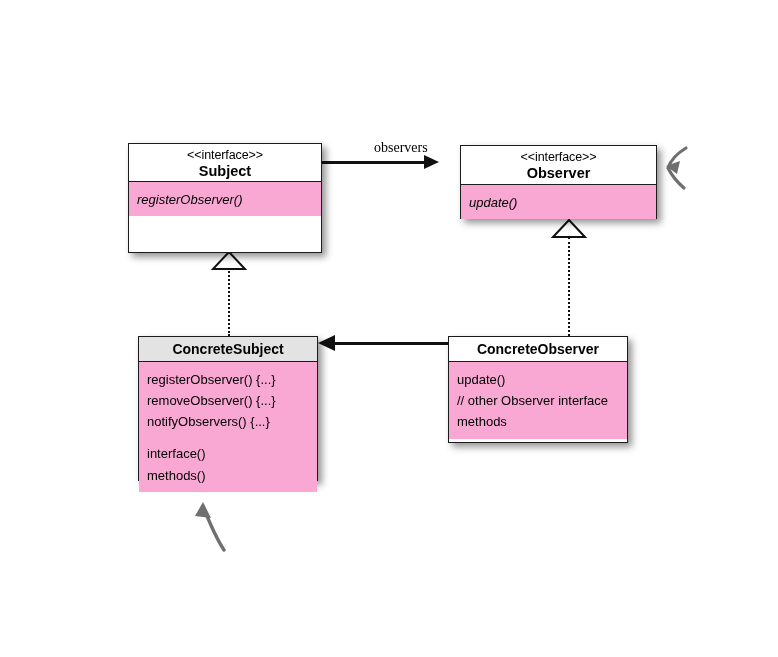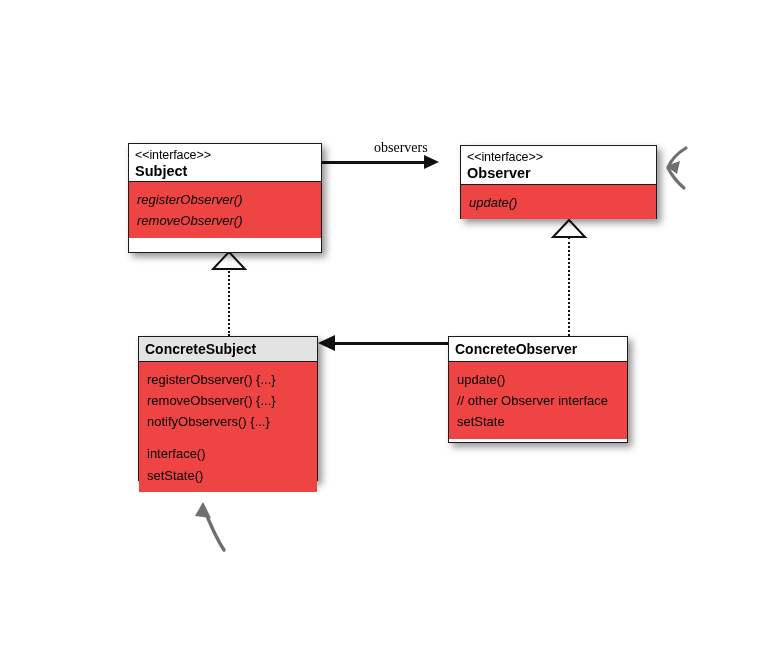--- a/index.html
+++ b/index.html
@@ -21,21 +21,21 @@
     position: absolute;
     background: #ffffff;
     border: 1.5px solid #1b1b1b;
     box-sizing: border-box;
     box-shadow: 4px 4px 7px rgba(0,0,0,0.42);
     z-index: 5;
   }
   .uml-header {
     box-sizing: border-box;
     border-bottom: 1.5px solid #1b1b1b;
-    text-align: left;
+    text-align: center;
     padding: 4px 6px 5px 6px;
     line-height: 1.16;
     color: #000000;
   }
   .uml-header.gray { background: #e3e3e3; }
   .uml-header.white { background: #ffffff; }
 
   .stereotype {
     display: block;
     font-size: 12.5px;
@@ -46,21 +46,21 @@
   .cls-name {
     display: block;
     font-size: 14.5px;
     font-weight: bold;
   }
   .cls-name.italic { }
 
   .uml-body {
     box-sizing: border-box;
     padding: 7px 16px 6px 0;
-    background: #ef4444;
+    background: #f9a8d4;
   }
   .member {
     font-size: 13px;
     color: #000000;
     padding: 2.5px 6px 2.5px 8px;
     line-height: 1.25;
     white-space: pre;
   }
   .member.italic { font-style: italic; }
   .member.spacer { height: 11px; padding: 0; }
@@ -128,21 +128,20 @@
     <polygon points="17,1 33,18 1,18" fill="#ffffff" stroke="#111111" stroke-width="2"></polygon>
   </svg>
 
   <div class="uml-box" style="left:128px; top:143px; width:194px; height:110px;">
     <div class="uml-header white" style="height:38px;">
       <span class="stereotype">&lt;&lt;interface&gt;&gt;</span>
       <span class="cls-name italic">Subject</span>
     </div>
     <div class="uml-body">
       <div class="member italic">registerObserver()</div>
-      <div class="member italic">removeObserver()</div>
     </div>
   </div>
 
   <div class="uml-box" style="left:460px; top:145px; width:197px; height:74px;">
     <div class="uml-header white" style="height:39px;">
       <span class="stereotype">&lt;&lt;interface&gt;&gt;</span>
       <span class="cls-name italic">Observer</span>
     </div>
     <div class="uml-body">
       <div class="member italic">update()</div>
@@ -152,32 +151,32 @@
   <div class="uml-box" style="left:138px; top:336px; width:180px; height:145px;">
     <div class="uml-header gray" style="height:25px;">
       <span class="cls-name" style="font-size:14px;">ConcreteSubject</span>
     </div>
     <div class="uml-body">
       <div class="member">registerObserver() {...}</div>
       <div class="member">removeObserver() {...}</div>
       <div class="member">notifyObservers() {...}</div>
       <div class="member spacer"></div>
       <div class="member">interface()</div>
-      <div class="member">setState()</div>
+      <div class="member">methods()</div>
     </div>
   </div>
 
   <div class="uml-box" style="left:448px; top:336px; width:180px; height:107px;">
     <div class="uml-header white" style="height:25px;">
       <span class="cls-name" style="font-size:14px;">ConcreteObserver</span>
     </div>
     <div class="uml-body">
       <div class="member">update()</div>
       <div class="member">// other Observer interface</div>
-      <div class="member">setState</div>
+      <div class="member">methods</div>
     </div>
   </div>
 
   <svg class="sketch-svg" style="left:186px; top:492px; width:60px; height:62px;" viewBox="0 0 60 62">
     <path d="M 38 58 C 30 46, 24 32, 17 14" stroke="#6f6f6f" stroke-width="3.4" fill="none" stroke-linecap="round"></path>
     <path d="M 17 10 L 25 26 L 9 24 Z" fill="#6f6f6f"></path>
   </svg>
 
   <svg class="sketch-svg" style="left:664px; top:144px; width:30px; height:48px;" viewBox="0 0 30 48">
     <path d="M 22 4 C 12 10, 6 18, 4 24 C 7 30, 13 38, 20 44" stroke="#6f6f6f" stroke-width="3.2" fill="none" stroke-linecap="round"></path>

